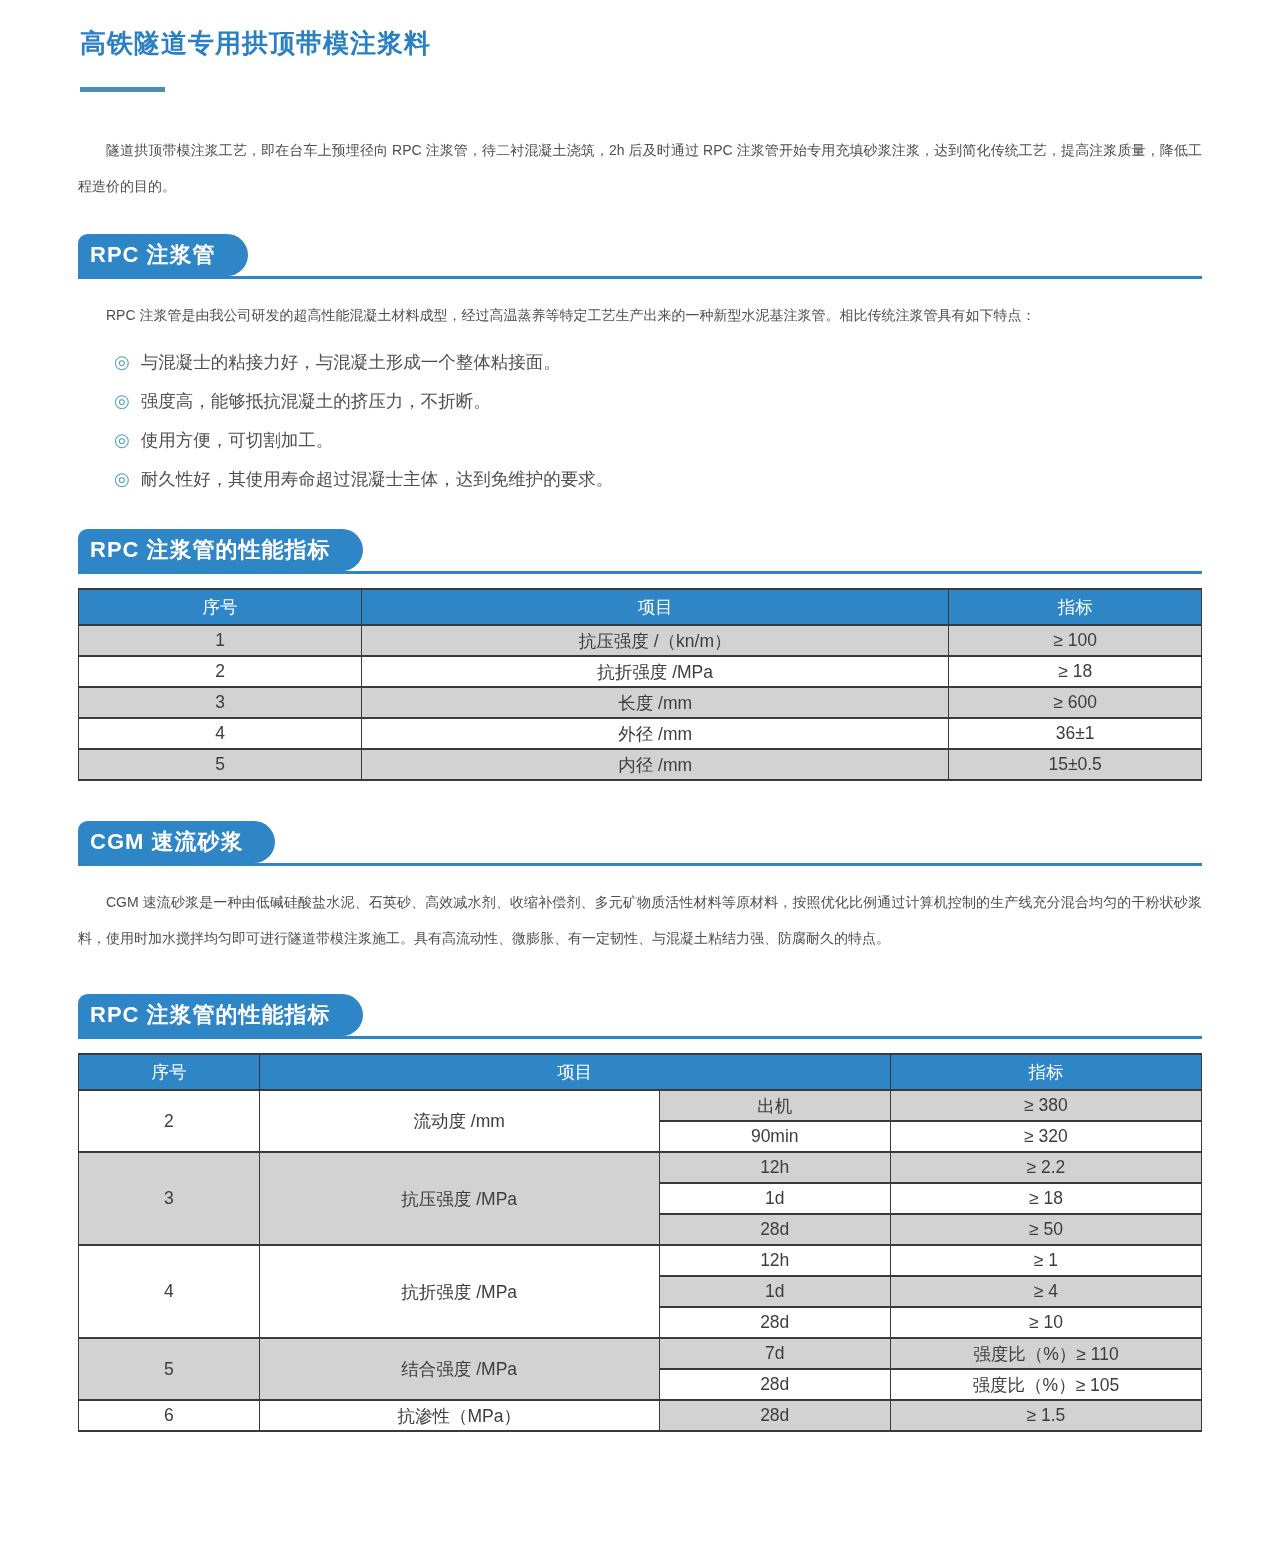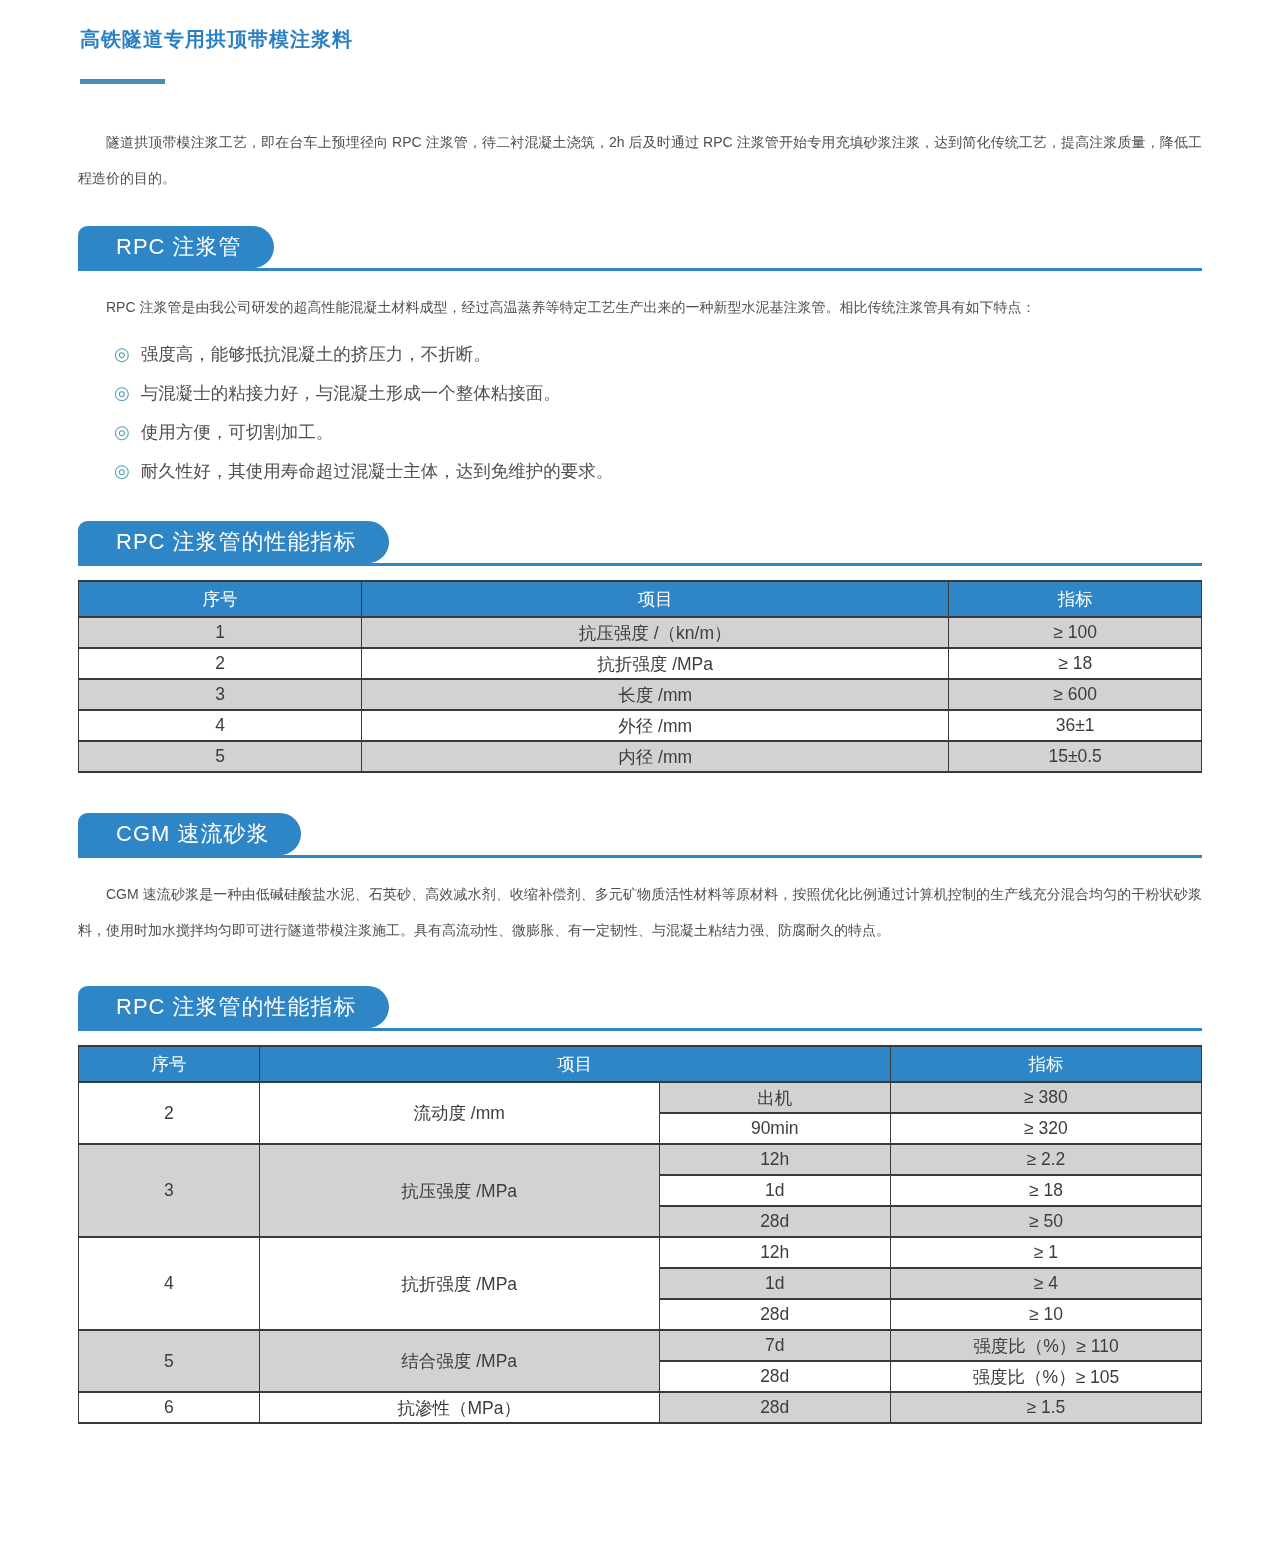--- a/index.html
+++ b/index.html
@@ -18,21 +18,21 @@
   body{
     width:1280px;
     background:#ffffff;
     font-family:"Liberation Sans","DejaVu Sans",sans-serif;
     color:var(--body-text);
   }
   .content{padding:26px 78px 28px 78px;}
 
   .page-title{
     color:var(--title);
-    font-size:20px;
+    font-size:26px;
     font-weight:bold;
     letter-spacing:1px;
     margin:0 0 26px 2px;
   }
   .title-underline{
     width:85px;height:5px;
     background:#4b8db0;
     margin:0 0 40px 2px;
   }
 
@@ -48,24 +48,24 @@
   .section-heading{
     border-bottom:3px solid var(--accent);
     margin:30px 0 14px 0;
     line-height:0;
   }
   .badge{
     display:inline-block;
     background:var(--accent);
     color:#ffffff;
     font-size:22px;
-    font-weight:normal;
+    font-weight:bold;
     height:42px;
     line-height:42px;
-    padding:0 32px 0 38px;
+    padding:0 32px 0 12px;
     border-radius:10px 22px 22px 0;
     letter-spacing:1px;
     vertical-align:bottom;
   }
 
   .desc{margin-top:18px;margin-bottom:10px;}
 
   .bullets{
     list-style:none;
     margin:4px 0 30px 0;
@@ -123,22 +123,22 @@
   <div class="title-underline"></div>
 
   <p class="para">隧道拱顶带模注浆工艺，即在台车上预埋径向 RPC 注浆管，待二衬混凝土浇筑，2h 后及时通过 RPC 注浆管开始专用充填砂浆注浆，达到简化传统工艺，提高注浆质量，降低工程造价的目的。</p>
 
   <div class="section-heading">
     <span class="badge">RPC 注浆管</span>
   </div>
   <p class="para desc">RPC 注浆管是由我公司研发的超高性能混凝土材料成型，经过高温蒸养等特定工艺生产出来的一种新型水泥基注浆管。相比传统注浆管具有如下特点：</p>
 
   <ul class="bullets">
+    <li><span class="bullet-glyph">◎</span><span>与混凝士的粘接力好，与混凝土形成一个整体粘接面。</span></li>
     <li><span class="bullet-glyph">◎</span><span>强度高，能够抵抗混凝土的挤压力，不折断。</span></li>
-    <li><span class="bullet-glyph">◎</span><span>与混凝士的粘接力好，与混凝土形成一个整体粘接面。</span></li>
     <li><span class="bullet-glyph">◎</span><span>使用方便，可切割加工。</span></li>
     <li><span class="bullet-glyph">◎</span><span>耐久性好，其使用寿命超过混凝士主体，达到免维护的要求。</span></li>
   </ul>
 
   <div class="section-heading">
     <span class="badge">RPC 注浆管的性能指标</span>
   </div>
 
   <table>
     <colgroup>

